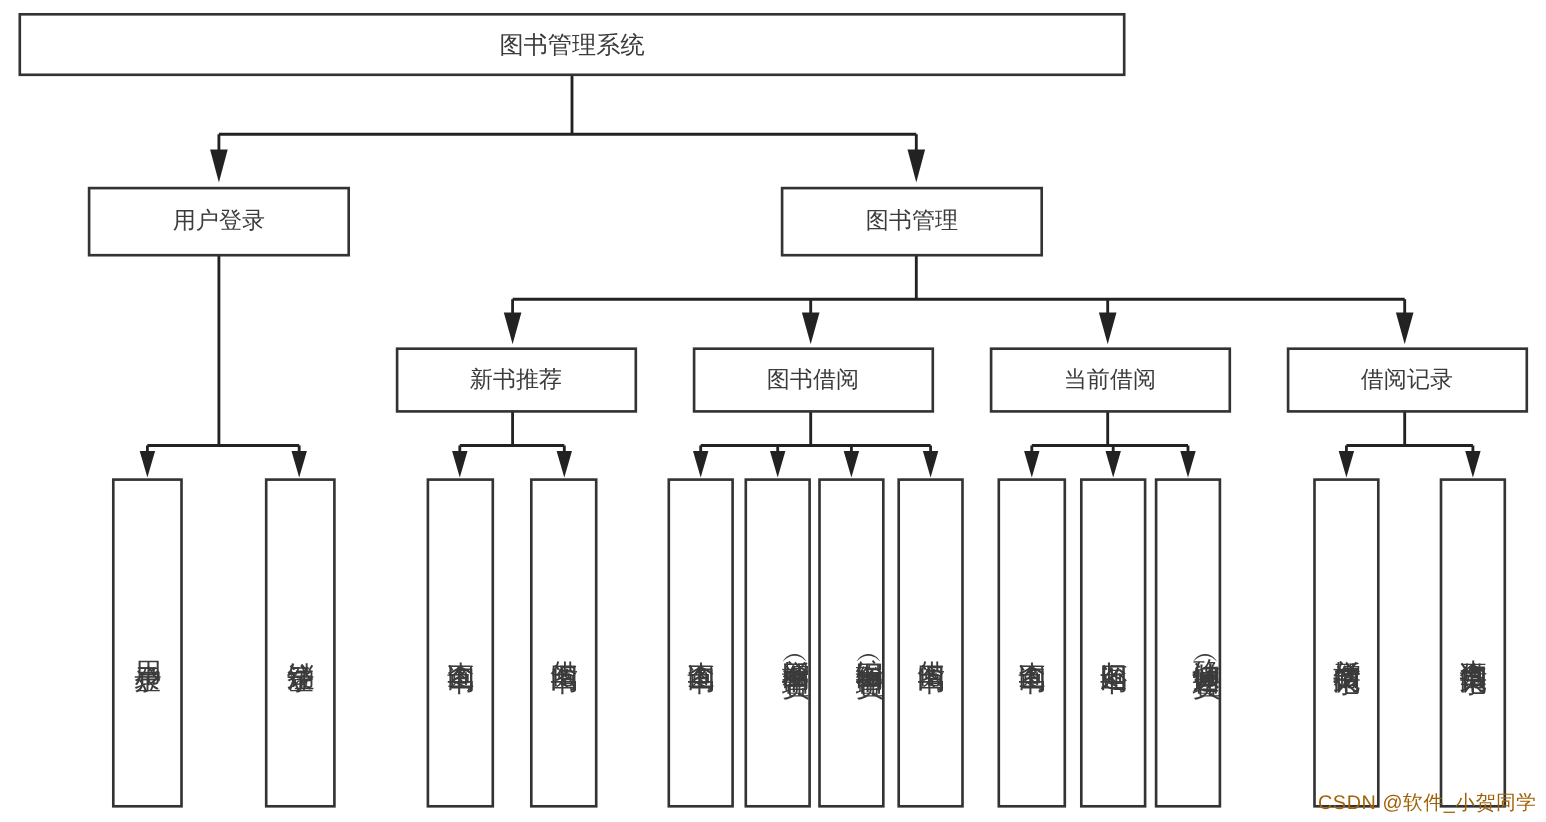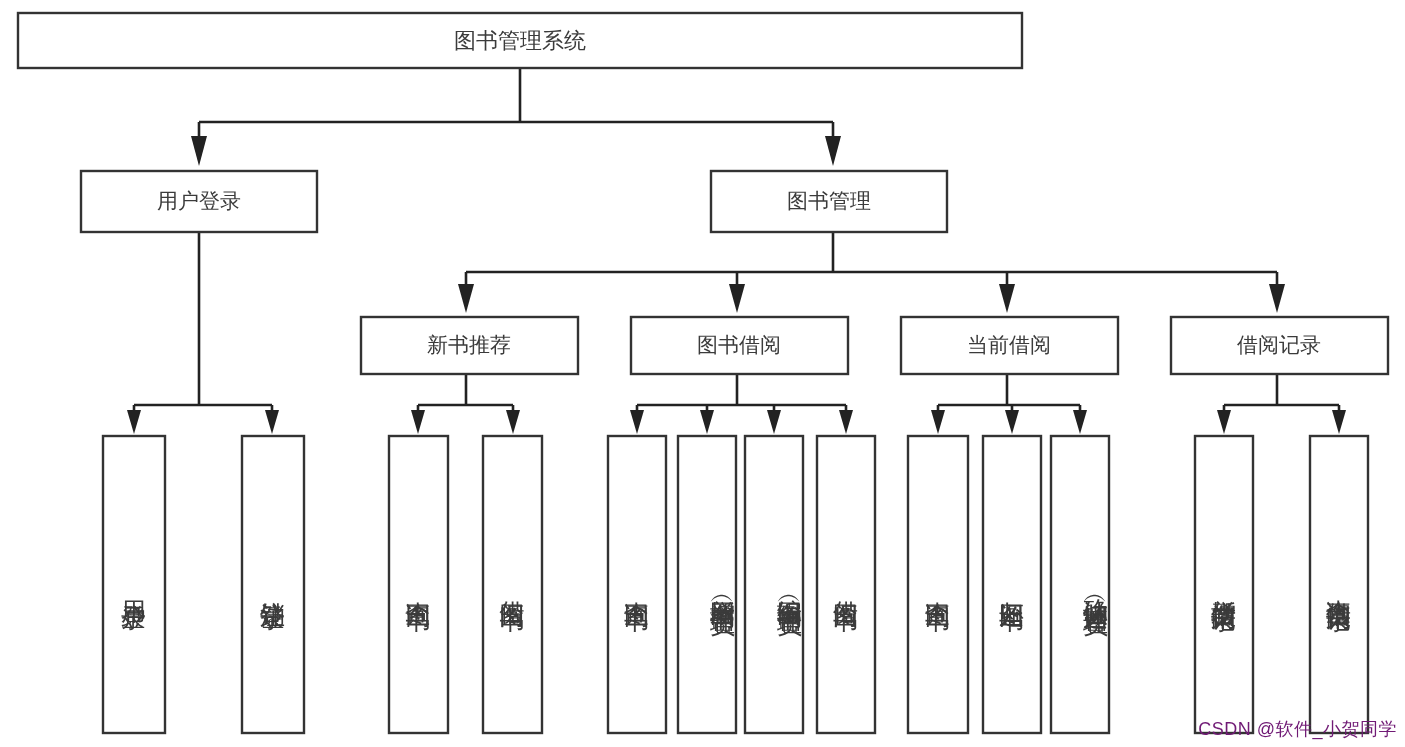--- a/index.html
+++ b/index.html
@@ -59,21 +59,21 @@
     text-align: center;
     white-space: nowrap;
     pointer-events: none;
   }
   .watermark {
     position: absolute;
     right: 8px;
     bottom: 6px;
     font-family: "Liberation Sans", "DejaVu Sans", sans-serif;
     font-size: 18px;
-    color: #701a75;
+    color: #a16207;
     letter-spacing: 0.5px;
     white-space: nowrap;
   }
 </style>
 </head>
 <body>
 
 <svg id="diagram" viewBox="0 0 1405 747" xmlns="http://www.w3.org/2000/svg">
 
   <g>

